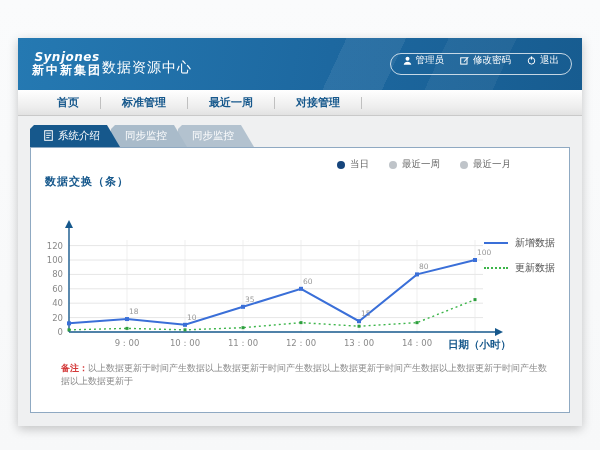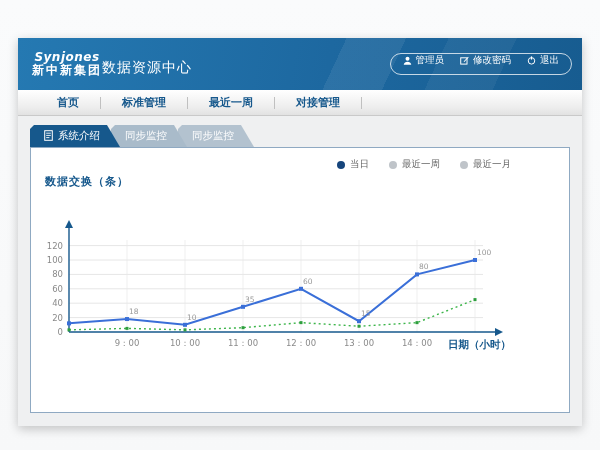--- a/index.html
+++ b/index.html
@@ -222,15 +222,28 @@
           <rect x="82.5" y="134.9" width="3" height="3" fill="#2e9e3e"></rect>
           <rect x="140.5" y="136.34" width="3" height="3" fill="#2e9e3e"></rect>
           <rect x="198.5" y="134.18" width="3" height="3" fill="#2e9e3e"></rect>
           <rect x="256.5" y="129.14" width="3" height="3" fill="#2e9e3e"></rect>
           <rect x="314.5" y="132.74" width="3" height="3" fill="#2e9e3e"></rect>
           <rect x="372.5" y="129.14" width="3" height="3" fill="#2e9e3e"></rect>
           <rect x="430.5" y="106.1" width="3" height="3" fill="#2e9e3e"></rect>
         </svg>
     </div>
 
-
+    <div class="legend">
+      <div class="legend-row">
+        <span class="legend-line"></span>
+        <span>新增数据</span>
+      </div>
+      <div class="legend-row">
+        <span class="legend-line dotted"></span>
+        <span>更新数据</span>
+      </div>
+    </div>
+
+    <div class="note">
+      <span class="note-prefix">备注：</span><span>以上数据更新于时间产生数据以上数据更新于时间产生数据以上数据更新于时间产生数据以上数据更新于时间产生数据以上数据更新于</span>
+    </div>
   </div>
 </div>
 
 </body></html>

